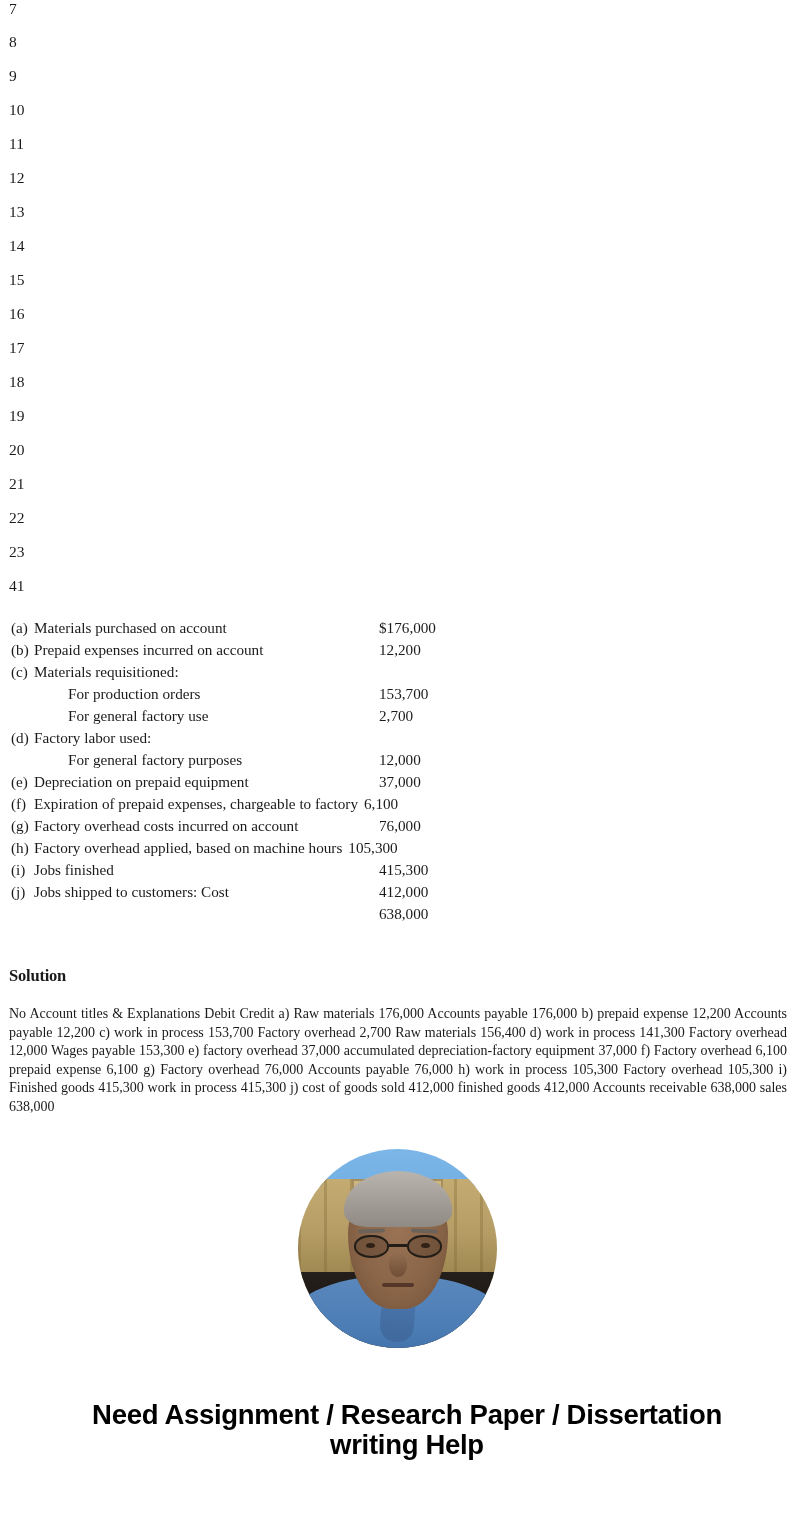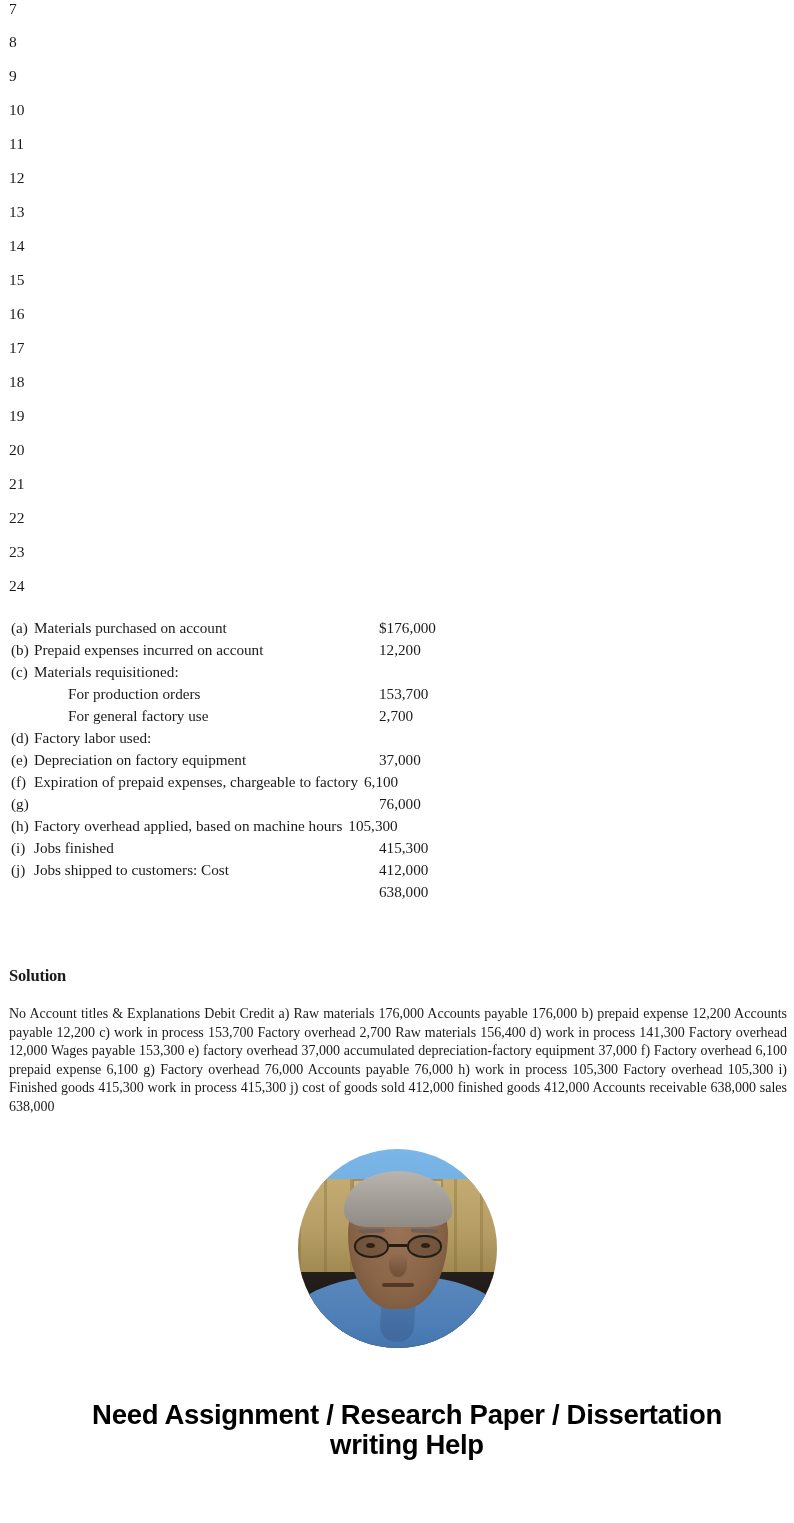--- a/index.html
+++ b/index.html
@@ -310,21 +310,21 @@
     <div class="line-number">14</div>
     <div class="line-number">15</div>
     <div class="line-number">16</div>
     <div class="line-number">17</div>
     <div class="line-number">18</div>
     <div class="line-number">19</div>
     <div class="line-number">20</div>
     <div class="line-number">21</div>
     <div class="line-number">22</div>
     <div class="line-number">23</div>
-    <div class="line-number">24</div>
+    <div class="line-number">41</div>
   </div>
 
 <div class="txn-table">
     <div class="txn-row">
       <span class="txn-tag">(a)</span>
       <span class="txn-desc">Materials purchased on account</span>
       <span class="txn-amount">$176,000</span>
     </div>
     <div class="txn-row">
       <span class="txn-tag">(b)</span>
@@ -344,32 +344,38 @@
     <div class="txn-row sub">
       <span class="txn-tag"></span>
       <span class="txn-desc">For general factory use</span>
       <span class="txn-amount">2,700</span>
     </div>
     <div class="txn-row">
       <span class="txn-tag">(d)</span>
       <span class="txn-desc">Factory labor used:</span>
       <span class="txn-amount"></span>
     </div>
+    <div class="txn-row sub">
+      <span class="txn-tag"></span>
+      <span class="txn-desc">For general factory purposes</span>
+      <span class="txn-amount">12,000</span>
+    </div>
     <div class="txn-row">
       <span class="txn-tag">(e)</span>
-      <span class="txn-desc">Depreciation on factory equipment</span>
+      <span class="txn-desc">Depreciation on prepaid equipment</span>
       <span class="txn-amount">37,000</span>
     </div>
     <div class="txn-row wide">
       <span class="txn-tag">(f)</span>
       <span class="txn-desc">Expiration of prepaid expenses, chargeable to factory</span>
       <span class="txn-amount">6,100</span>
     </div>
     <div class="txn-row">
       <span class="txn-tag">(g)</span>
+      <span class="txn-desc">Factory overhead costs incurred on account</span>
       <span class="txn-amount">76,000</span>
     </div>
     <div class="txn-row wide">
       <span class="txn-tag">(h)</span>
       <span class="txn-desc">Factory overhead applied, based on machine hours</span>
       <span class="txn-amount">105,300</span>
     </div>
     <div class="txn-row">
       <span class="txn-tag">(i)</span>
       <span class="txn-desc">Jobs finished</span>

